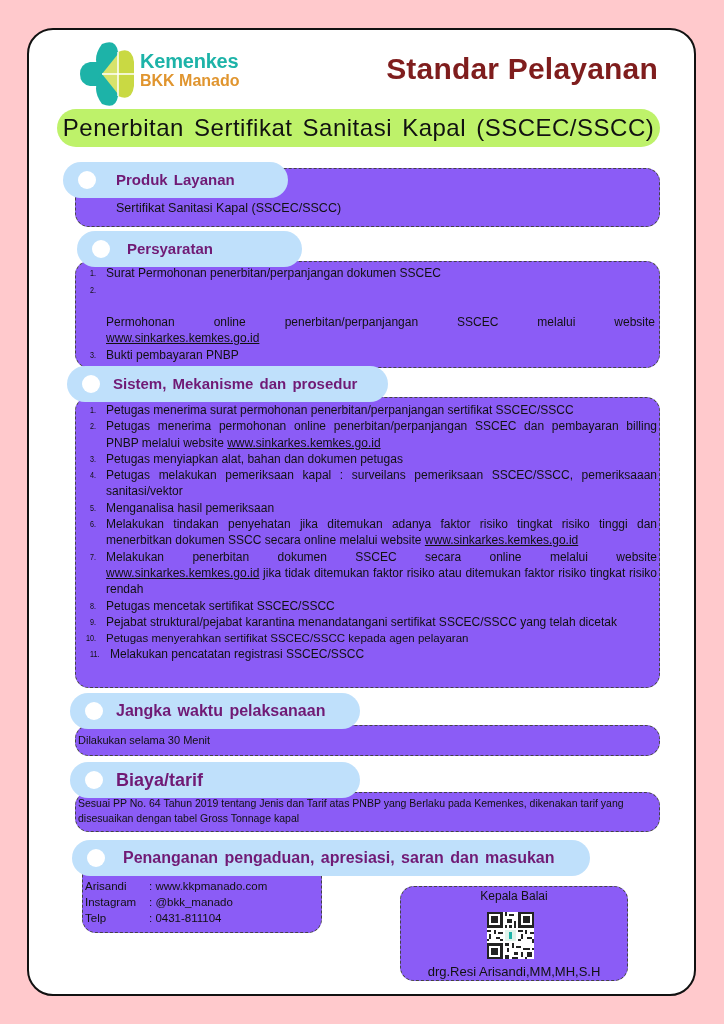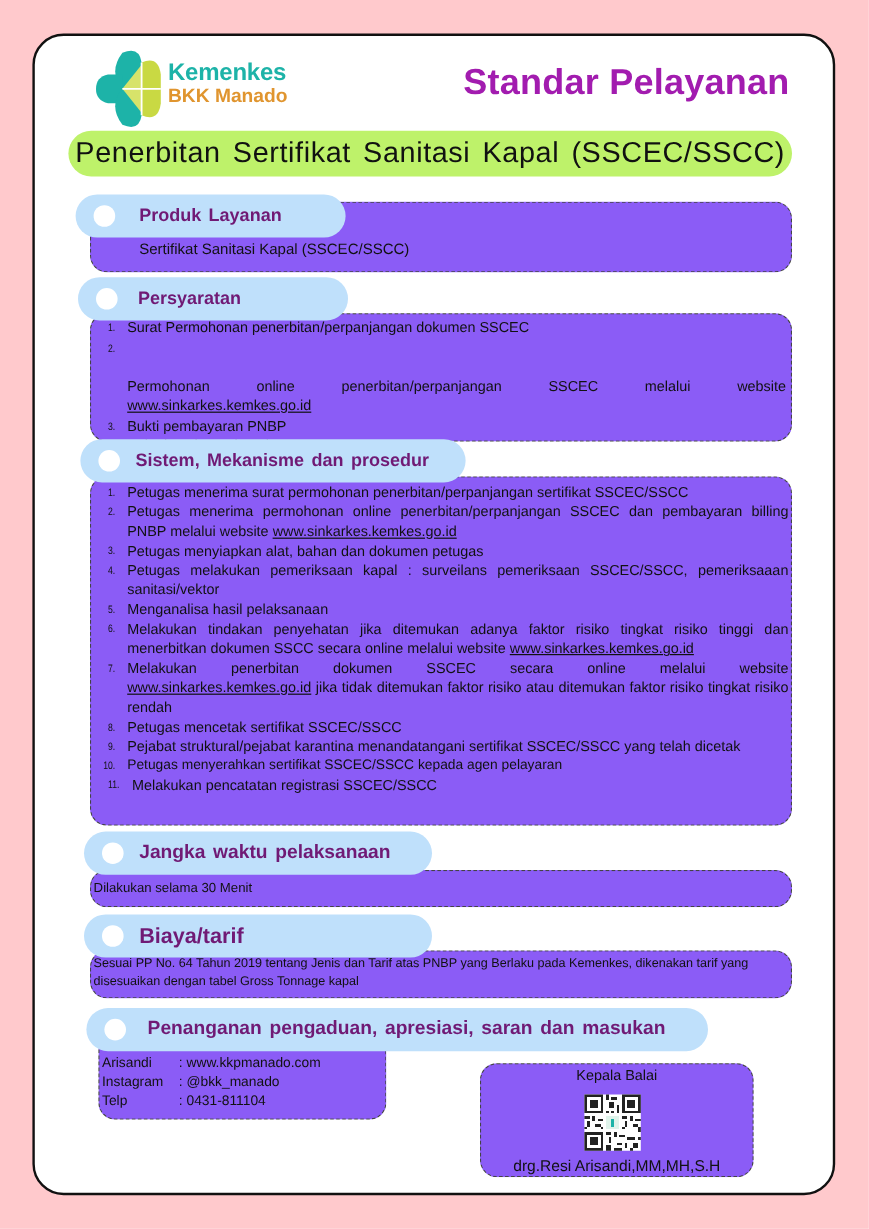--- a/index.html
+++ b/index.html
@@ -25,21 +25,21 @@
   .logo-text1 {
     position: absolute; left: 62px; top: 10px;
     font-weight: bold; font-size: 20px; color: #1db3a8; letter-spacing: -0.2px;
   }
   .logo-text2 {
     position: absolute; left: 62px; top: 32px;
     font-weight: bold; font-size: 16px; color: #e0952f;
   }
   .page-title {
     position: absolute; right: 66px; top: 52px;
-    font-weight: bold; font-size: 30px; color: #a21caf; letter-spacing: 0.2px;
+    font-weight: bold; font-size: 30px; color: #7f1d1d; letter-spacing: 0.2px;
   }
   .service-banner {
     position: absolute; left: 57px; top: 109px;
     width: 603px; height: 38px;
     background: #bef26a;
     border-radius: 20px;
     font-size: 24px; color: #111;
     text-align: center; line-height: 38px; letter-spacing: 0.5px;
     word-spacing: 3px;
   }
@@ -116,32 +116,32 @@
 
 <div class="box" style="left:75px; top:261px; width:585px; height:107px;">
   <ol class="list txt" style="position:absolute; left:8px; top:3px; right:4px; font-size:12px; line-height:16.5px;">
     <li><span class="num">1.</span><span>Surat Permohonan penerbitan/perpanjangan dokumen SSCEC</span></li>
     <li style="text-align:justify; text-align-last:left;"><span class="num">2.</span><span style="display:inline-block; width:100%; text-align:justify; text-align-last:justify; word-spacing:6px;margin-top:32px;">Permohonan online penerbitan/perpanjangan SSCEC melalui website</span><br><span class="u">www.sinkarkes.kemkes.go.id</span></li>
     <li><span class="num">3.</span><span>Bukti pembayaran PNBP</span></li>
     <li><span class="num">4.</span><span>Buku kesehatan kapal</span></li>
     <li style="font-size:10.5px;"><span class="num">5.</span><span>Sertifikat SSCEC/SSCC yang telah kadaluarsa</span></li>
   </ol>
 </div>
-<div class="pill" style="left:65px; top:231px; width:225px;">
+<div class="pill" style="left:77px; top:231px; width:225px;">
   <span class="dot"></span>
   <span class="pill-label">Persyaratan</span>
 </div>
 
 <div class="box" style="left:75px; top:397px; width:585px; height:291px;">
   <ol class="list txt" style="position:absolute; left:8px; top:4px; right:2px; font-size:12px; line-height:16.3px;">
     <li><span class="num">1.</span><span>Petugas menerima surat permohonan penerbitan/perpanjangan sertifikat SSCEC/SSCC</span></li>
     <li><span class="num">2.</span><span>Petugas menerima permohonan online penerbitan/perpanjangan SSCEC dan pembayaran billing PNBP melalui website</span> <span class="u">www.sinkarkes.kemkes.go.id</span></li>
     <li><span class="num">3.</span><span>Petugas menyiapkan alat, bahan dan dokumen petugas</span></li>
     <li><span class="num">4.</span><span>Petugas melakukan pemeriksaan kapal : surveilans pemeriksaan SSCEC/SSCC, pemeriksaaan sanitasi/vektor</span></li>
-    <li><span class="num">5.</span><span>Menganalisa hasil pelaksanaan</span></li>
+    <li><span class="num">5.</span><span>Menganalisa hasil pemeriksaan</span></li>
     <li><span class="num">6.</span><span>Melakukan tindakan penyehatan jika ditemukan adanya faktor risiko tingkat risiko tinggi dan menerbitkan dokumen SSCC secara online melalui website</span> <span class="u">www.sinkarkes.kemkes.go.id</span></li>
     <li><span class="num">7.</span><span style="display:inline-block; width:100%; text-align:justify; text-align-last:justify;">Melakukan penerbitan dokumen SSCEC secara online melalui website</span><br><span class="u">www.sinkarkes.kemkes.go.id</span> <span>jika tidak ditemukan faktor risiko atau ditemukan faktor risiko tingkat risiko rendah</span></li>
     <li><span class="num">8.</span><span>Petugas mencetak sertifikat SSCEC/SSCC</span></li>
     <li><span class="num">9.</span><span>Pejabat struktural/pejabat karantina menandatangani sertifikat SSCEC/SSCC yang telah dicetak</span></li>
     <li class="wide" style="font-size:11.5px;"><span class="num">10.</span><span>Petugas menyerahkan sertifikat SSCEC/SSCC kepada agen pelayaran</span></li>
     <li class="wide"><span class="num" style="left:6px;">11.</span><span style="padding-left:4px;">Melakukan pencatatan registrasi SSCEC/SSCC</span></li>
   </ol>
 </div>
 <div class="pill" style="left:67px; top:366px; width:321px;">
   <span class="dot"></span>

